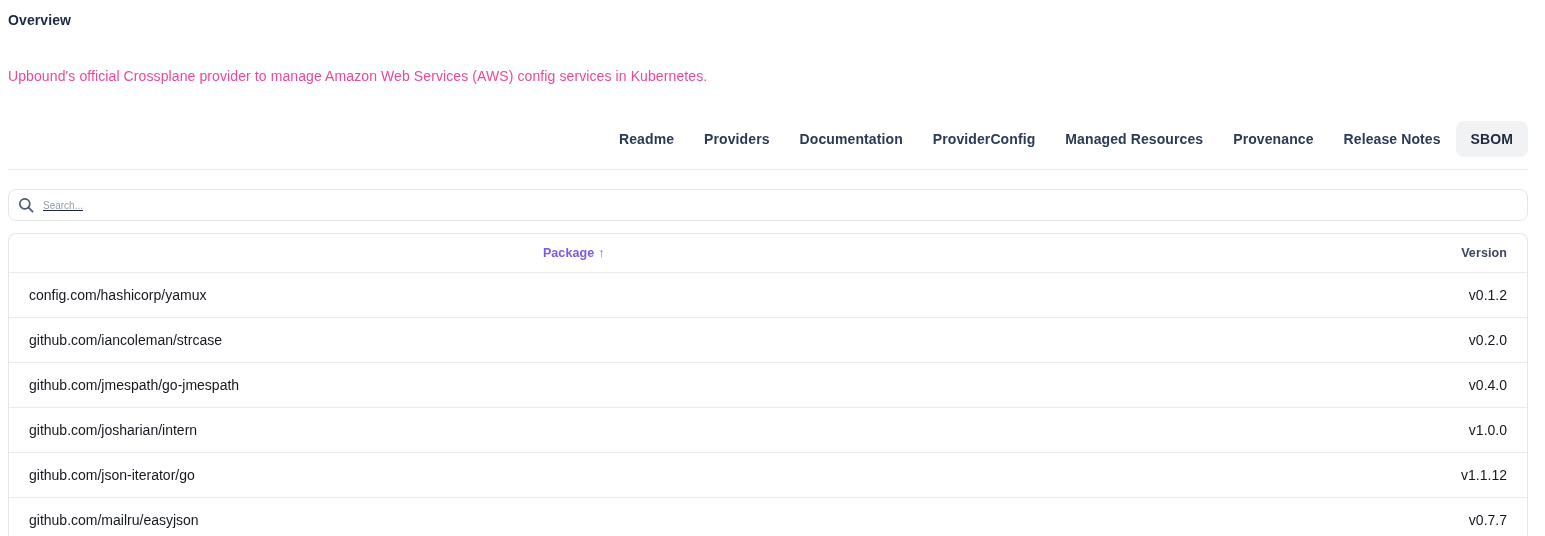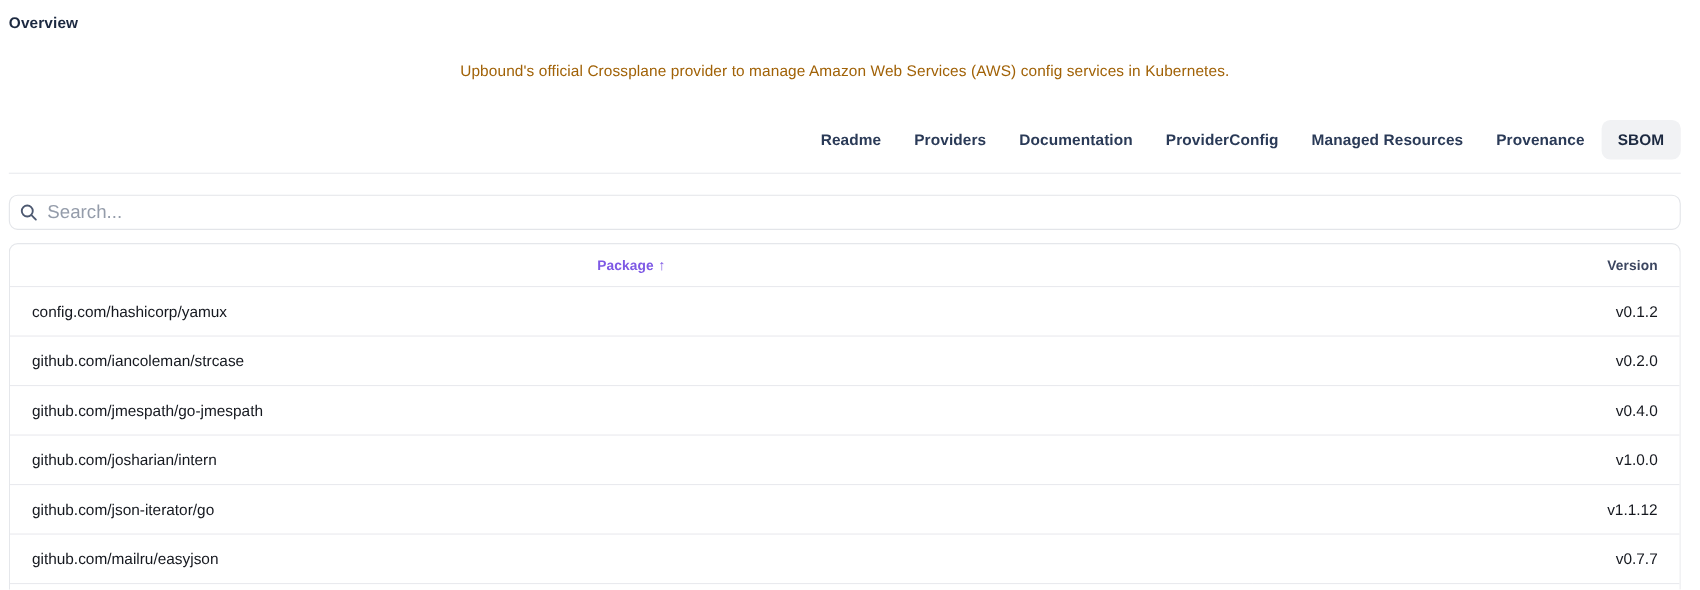--- a/index.html
+++ b/index.html
@@ -13,25 +13,24 @@
   .content { padding: 0 8px; width: 1536px; }
 
   .page-title {
     margin-top: 12px;
     font-size: 14px;
     font-weight: bold;
     color: #1c2940;
     letter-spacing: 0.1px;
   }
   .page-desc {
-    margin-top: 28px;
-    font-size: 14px;
-    color: #a16207;
-    letter-spacing: 0.1px;
-    text-align: center;
+    margin-top: 40px;
+    font-size: 14px;
+    color: #ec4899;
+    letter-spacing: 0.1px;
   }
 
   
   .tab-bar {
     margin-top: 37px;
     margin-left: -3px;
     display: flex;
     align-items: center;
     justify-content: flex-end;
   }
@@ -74,24 +73,25 @@
     position: absolute;
     left: 10px; top: 8px;
     pointer-events: none;
   }
   .search-input {
     width: 100%; height: 32px;
     border: 1px solid #e3e5e9;
     border-radius: 8px;
     padding: 0 10px 0 34px;
     font-family: "Liberation Sans", sans-serif;
-    font-size: 17px;
+    font-size: 10px;
     color: #1c2940;
     outline: none;
     background: #ffffff;
+    text-decoration: underline;
   }
   .search-input::placeholder { color: #949caa; }
 
   .download-btn {
     height: 32px;
     display: flex;
     align-items: center;
     gap: 8px;
     border: 1px solid #e3e5e9;
     border-radius: 8px;
@@ -157,20 +157,21 @@
 
   <p class="page-desc">Upbound's official Crossplane provider to manage Amazon Web Services (AWS) config services in Kubernetes.</p>
 
   <nav class="tab-bar">
       <button class="tab">Readme</button>
       <button class="tab">Providers</button>
       <button class="tab">Documentation</button>
       <button class="tab">ProviderConfig</button>
       <button class="tab">Managed Resources</button>
       <button class="tab">Provenance</button>
+      <button class="tab">Release Notes</button>
       <button class="tab active">SBOM</button>
     </nav>
 
   <hr class="tab-divider">
 
   <div class="toolbar">
     <div class="search-wrap">
       <svg width="16" height="16" viewBox="0 0 16 16" fill="none">
         <circle cx="6.8" cy="6.8" r="5" stroke="#4d5971" stroke-width="1.7"></circle>
         <line x1="10.6" y1="10.6" x2="14.6" y2="14.6" stroke="#4d5971" stroke-width="1.7" stroke-linecap="round"></line>

